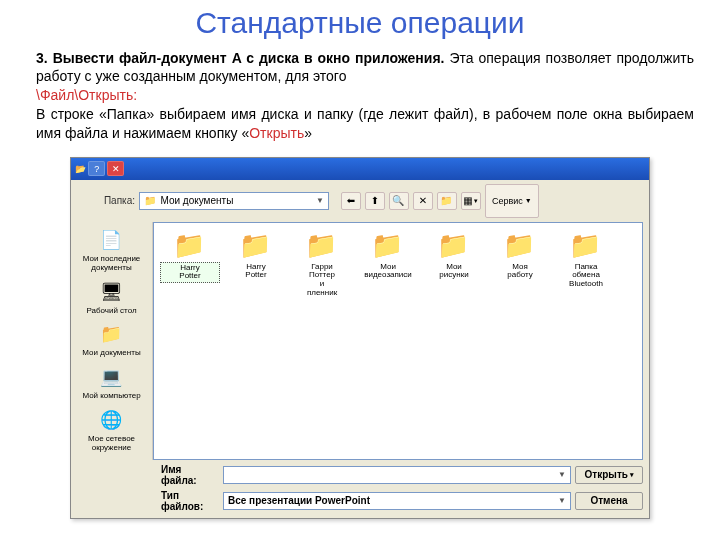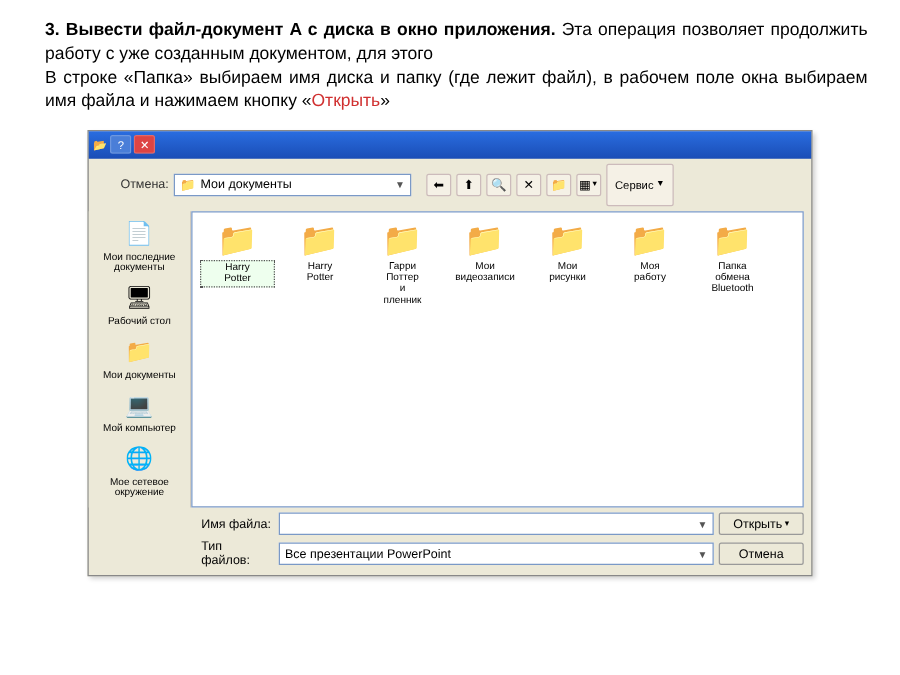--- a/index.html
+++ b/index.html
@@ -118,21 +118,21 @@
   .folder-item {
     width: 60px;
     display:flex; flex-direction:column; align-items:center;
     font-size: 8px; text-align:center; line-height:1.1;
   }
   .folder-item.selected .flabel { border: 1px dotted #555; background: #efe; }
   .ficon { font-size: 26px; color: #e9c56a; }
   .flabel { padding: 1px 15px; margin-top: 2px; }
 
   .bottom-rows { padding: 4px 6px 6px 90px; display:flex; flex-direction:column; gap:4px; }
-  .brow { display:flex; align-items:center; gap:4px; }
+  .brow { display:flex; align-items:center; gap:4px;font-weight:bold; }
   .brow .blbl { width: 58px; font-size: 10px; }
   .brow .binput, .brow .bselect {
     flex: 1; height: 18px;
     background:#fff; border:1px solid #7a99c7;
     font-size: 10px; padding: 0 4px;
     display:flex; align-items:center;
   }
   .bselect .arrow { margin-left:auto; font-size:8px; color:#555; }
   .bbtn {
     width: 68px; height: 18px;
@@ -141,40 +141,42 @@
     border-radius: 2px;
     font-size: 10px;
     display:flex;align-items:center;justify-content:center;
   }
   .sep { width: 4px; }
 </style>
 </head>
 <body>
 
 <div class="slide-title">
+  <div class="title-line">Стандартные операции</div>
 </div>
 
 <div class="body-text">
   <p>
     <span class="bold">3. Вывести файл-документ A с диска в окно приложения.</span><span> Эта операция позволяет продолжить работу с уже созданным документом, для этого</span>
   </p>
+  <p class="menu-path">\Файл\Открыть:</p>
   <p>
     <span>В строке «Папка» выбираем имя диска и папку (где лежит файл), в рабочем поле окна выбираем имя файла и нажимаем кнопку «</span><span class="menu-path">Открыть</span><span>»</span>
   </p>
 </div>
 
 <div class="dialog-wrap">
   <div class="titlebar">
     <span>📂</span>
     <div class="titlebar-btn help">?</div>
     <div class="titlebar-btn">✕</div>
   </div>
 
   <div class="toolbar-row">
-    <span class="lbl">Отмена:</span>
+    <span class="lbl">Папка:</span>
     <div class="dd">
       <span>📁</span>
       <span>Мои документы</span>
       <span class="arrow">▼</span>
     </div>
     <div class="sep"></div>
     <div class="tbtn">⬅</div>
     <div class="tbtn">⬆</div>
     <div class="tbtn">🔍</div>
     <div class="tbtn">✕</div>

